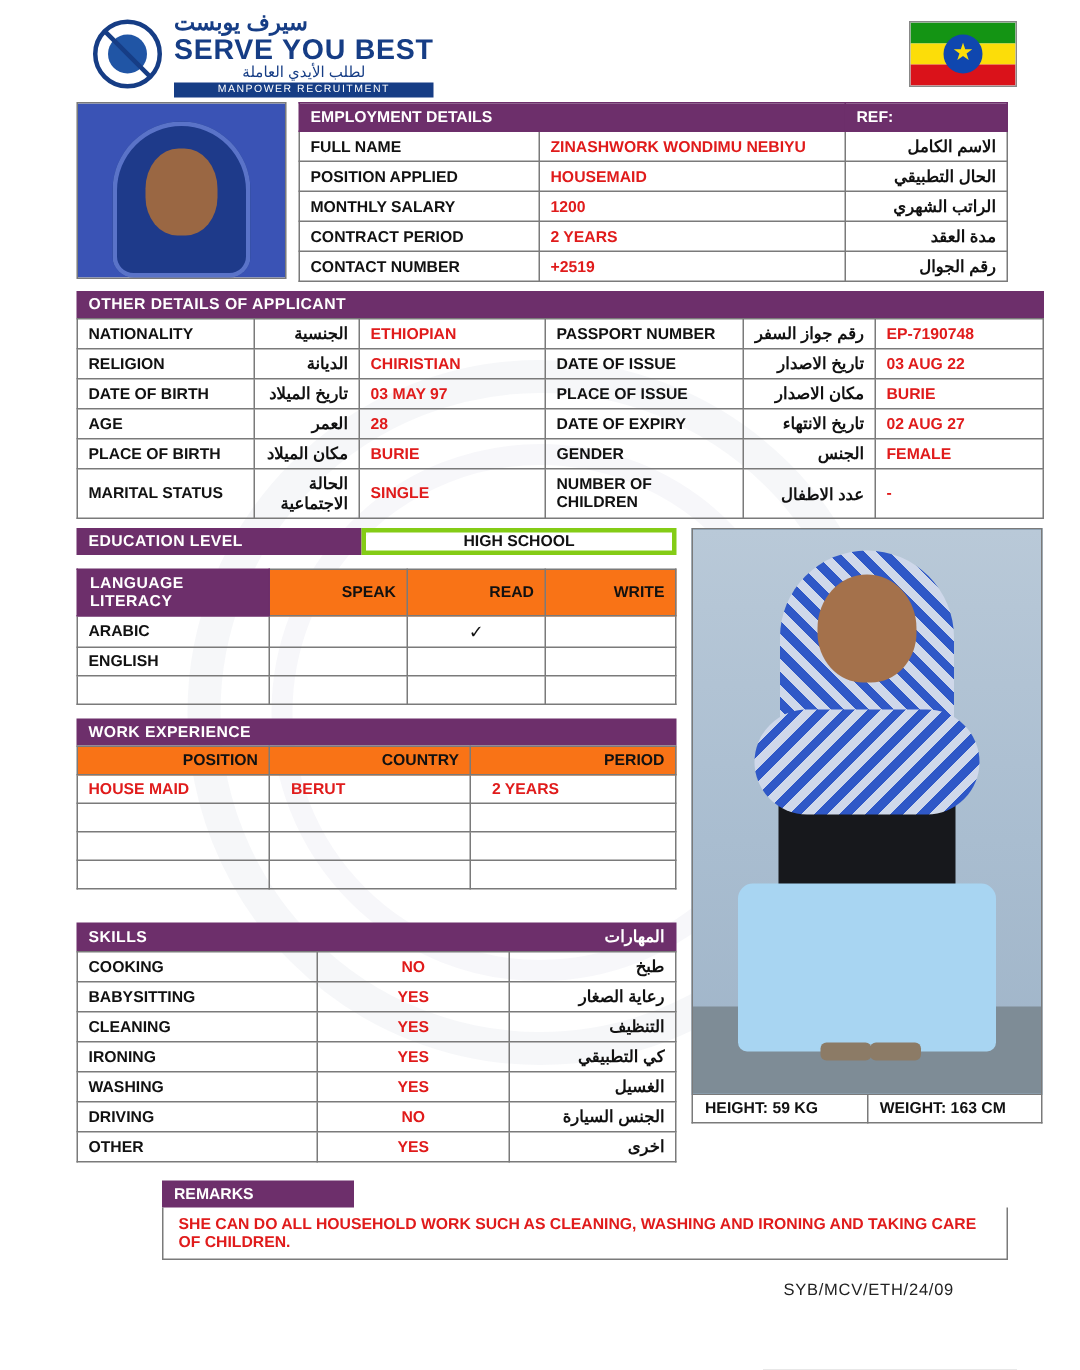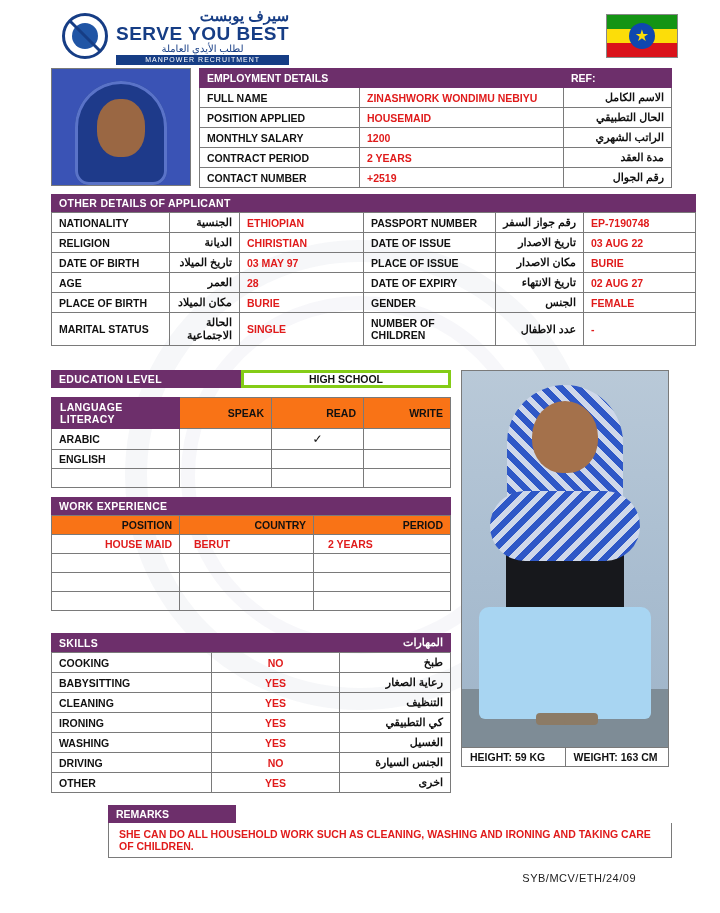--- a/index.html
+++ b/index.html
@@ -67,21 +67,21 @@
     width: 44px; height: 3px;
     background: #163d85;
     box-shadow: 0 0 0 0 #163d85;
   }
   .logo-text { line-height: 1.05; }
   .logo-ar {
     color: #163d85;
     font-size: 15px;
     font-weight: bold;
     letter-spacing: 1px;
-    text-align: right;
+    text-align: left;
     direction: rtl;
   }
   .logo-main {
     color: #163d85;
     font-size: 19px;
     font-weight: bold;
     letter-spacing: 0.5px;
   }
   .logo-sub-ar {
     color: #163d85;
@@ -164,42 +164,42 @@
     border-radius: 46% 46% 44% 44%;
     background: #9a6743;
     z-index: 2;
   }
   .emp-table { width: 473px; margin-left: 8px; }
   .emp-table .hdr td { background: #6d2f6b; color: #fff; font-weight: bold; font-size: 10.5px; border-color: #6d2f6b; }
 
   .other-block { margin-top: 6px; }
   .other-table td { height: 20px; }
 
-  .mid-row { display: flex; gap: 10px; margin-top: 24px; align-items: flex-start; }
+  .mid-row { display: flex; gap: 10px; margin-top: 6px; align-items: flex-start; }
   .left-col { width: 400px; flex: none; }
-  .right-col { width: 208px; flex: none; }
+  .right-col { width: 234px; flex: none; }
 
   .edu-row { display: flex; align-items: stretch; }
   .edu-row .band { width: 190px; flex: none; display: flex; align-items: center; }
   .edu-val {
     flex: 1;
     border: 3px solid #84cc16;
     font-size: 10.5px;
     font-weight: bold;
     display: flex; align-items: center; justify-content: center;
     color: #111;
   }
 
   .sec-gap { height: 9px; }
 
   .lang-table th, .work-table th {
     background: #f97316; color: #111; font-weight: bold; font-size: 10.5px; text-align: right;
   }
   .lang-table td { height: 19px; }
-  .work-table td { height: 19px; text-align: right; }
+  .work-table td { height: 19px; text-align: left; }
   .work-table td.left { text-align: left; }
   .check { text-align: center; font-size: 12px; color: #111; }
 
   .skills-band { display: flex; align-items: center; justify-content: space-between; }
   .skills-table td { height: 18px; }
   .skills-table .val { text-align: center; }
 
   .photo-big {
     width: 100%;
     height: 378px;

